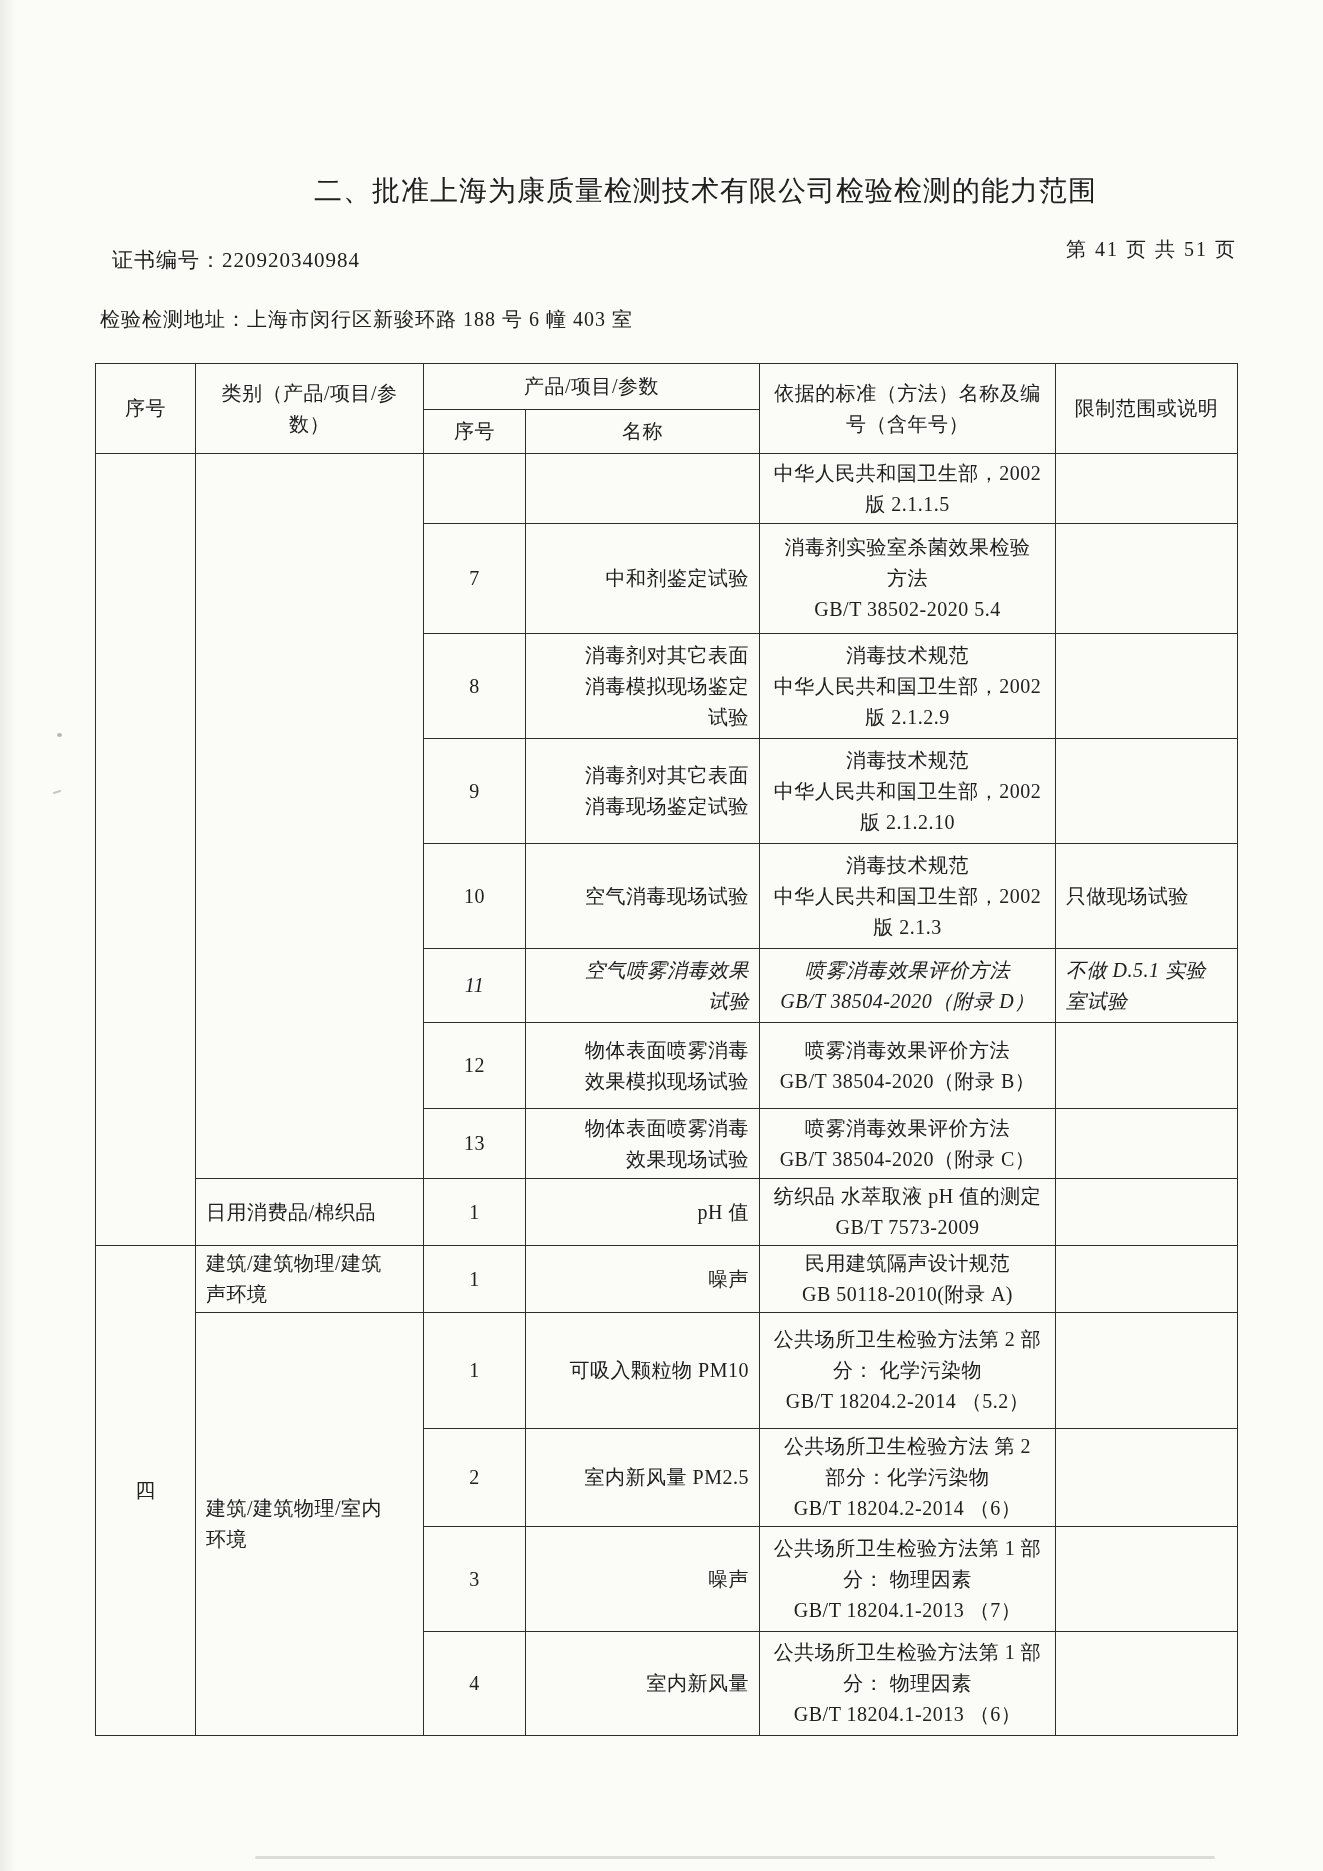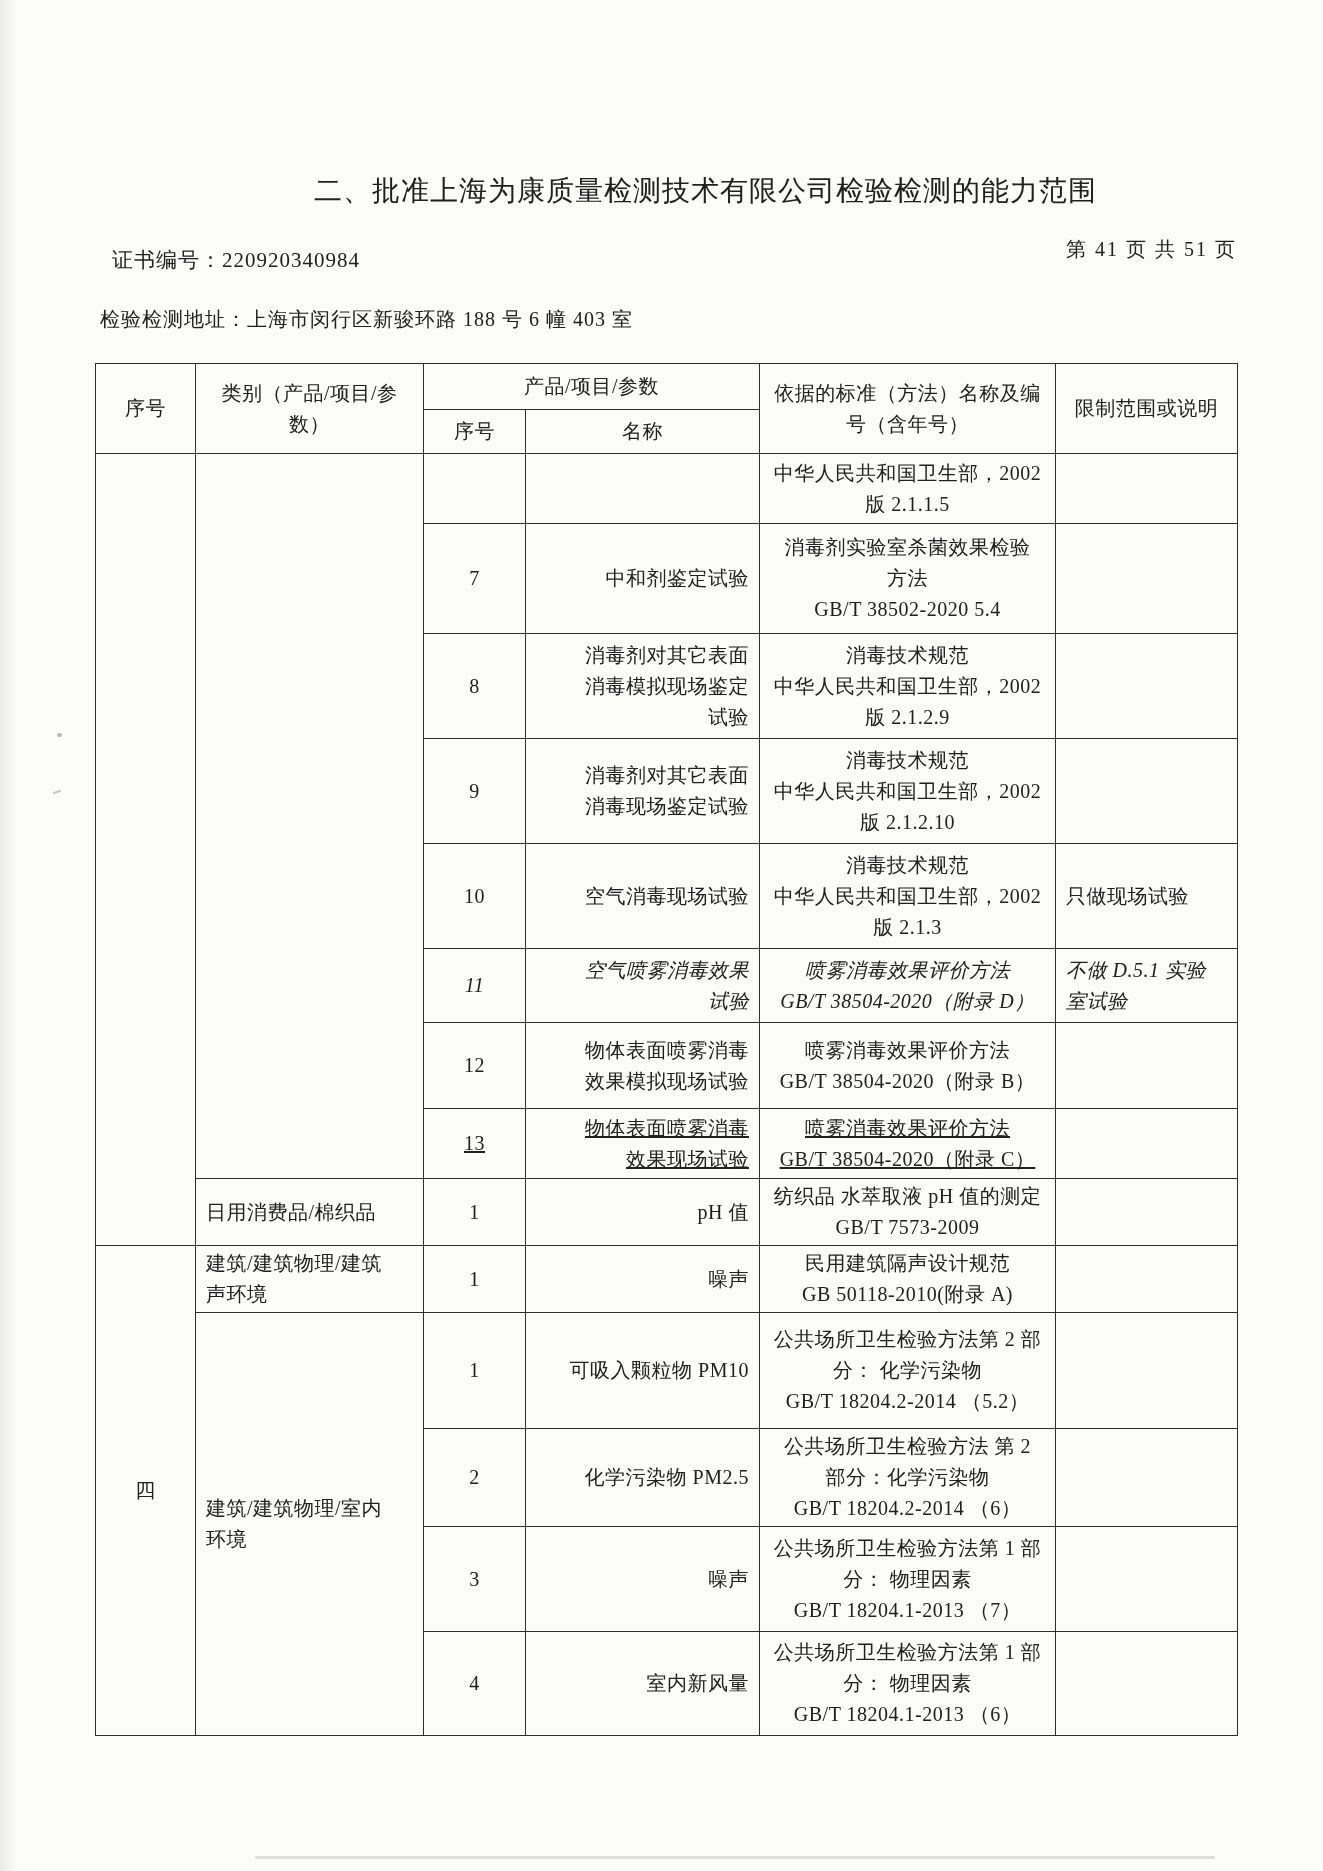--- a/index.html
+++ b/index.html
@@ -143,21 +143,21 @@
 室试验</td>
         </tr>
         <tr style="height: 86px;">
           <td class="c-no">12</td>
           <td class="c-name">物体表面喷雾消毒
 效果模拟现场试验</td>
           <td class="c-std">喷雾消毒效果评价方法
 GB/T 38504-2020（附录 B）</td>
           <td class="c-lim"></td>
         </tr>
-        <tr style="height: 70px; text-decoration: underline;">
+        <tr style="height: 70px;">
           <td class="c-no">13</td>
           <td class="c-name">物体表面喷雾消毒
 效果现场试验</td>
           <td class="c-std">喷雾消毒效果评价方法
 GB/T 38504-2020（附录 C）</td>
           <td class="c-lim"></td>
         </tr>
         <tr style="height: 67px;">
           <td class="c-cat">日用消费品/棉织品</td>
           <td class="c-no">1</td>
@@ -181,21 +181,21 @@
 环境</td>
           <td class="c-no">1</td>
           <td class="c-name">可吸入颗粒物 PM10</td>
           <td class="c-std">公共场所卫生检验方法第 2 部
 分： 化学污染物
 GB/T 18204.2-2014 （5.2）</td>
           <td class="c-lim"></td>
         </tr>
         <tr style="height: 98px;">
           <td class="c-no">2</td>
-          <td class="c-name">化学污染物 PM2.5</td>
+          <td class="c-name">室内新风量 PM2.5</td>
           <td class="c-std">公共场所卫生检验方法 第 2
 部分：化学污染物
 GB/T 18204.2-2014 （6）</td>
           <td class="c-lim"></td>
         </tr>
         <tr style="height: 105px;">
           <td class="c-no">3</td>
           <td class="c-name">噪声</td>
           <td class="c-std">公共场所卫生检验方法第 1 部
 分： 物理因素

